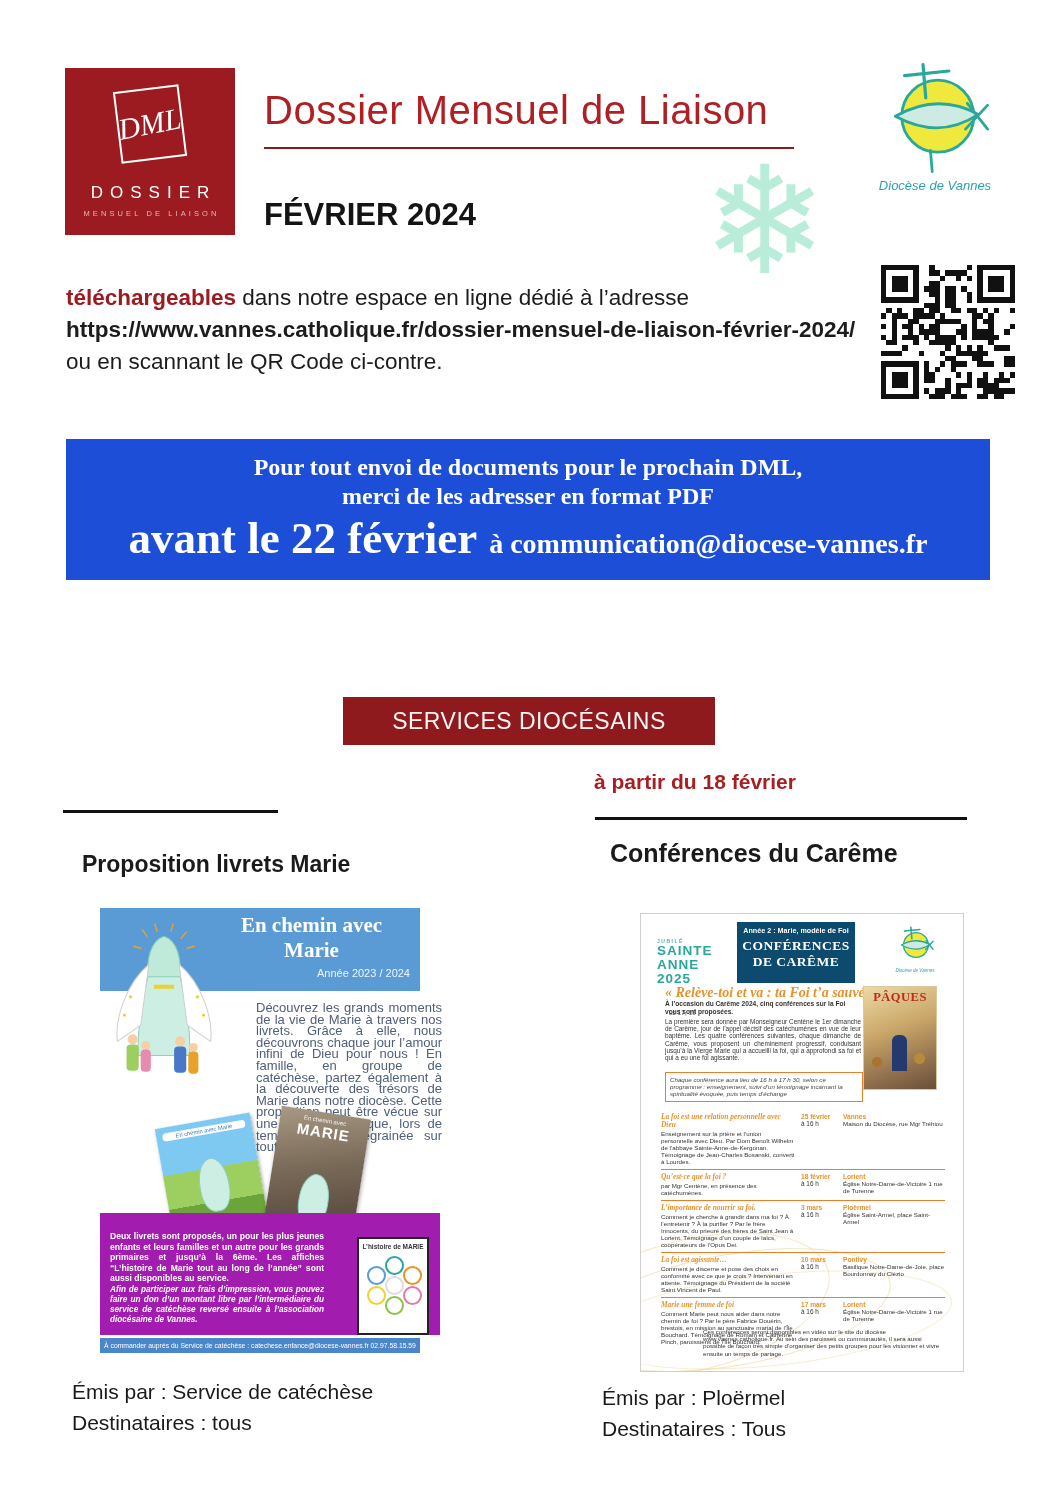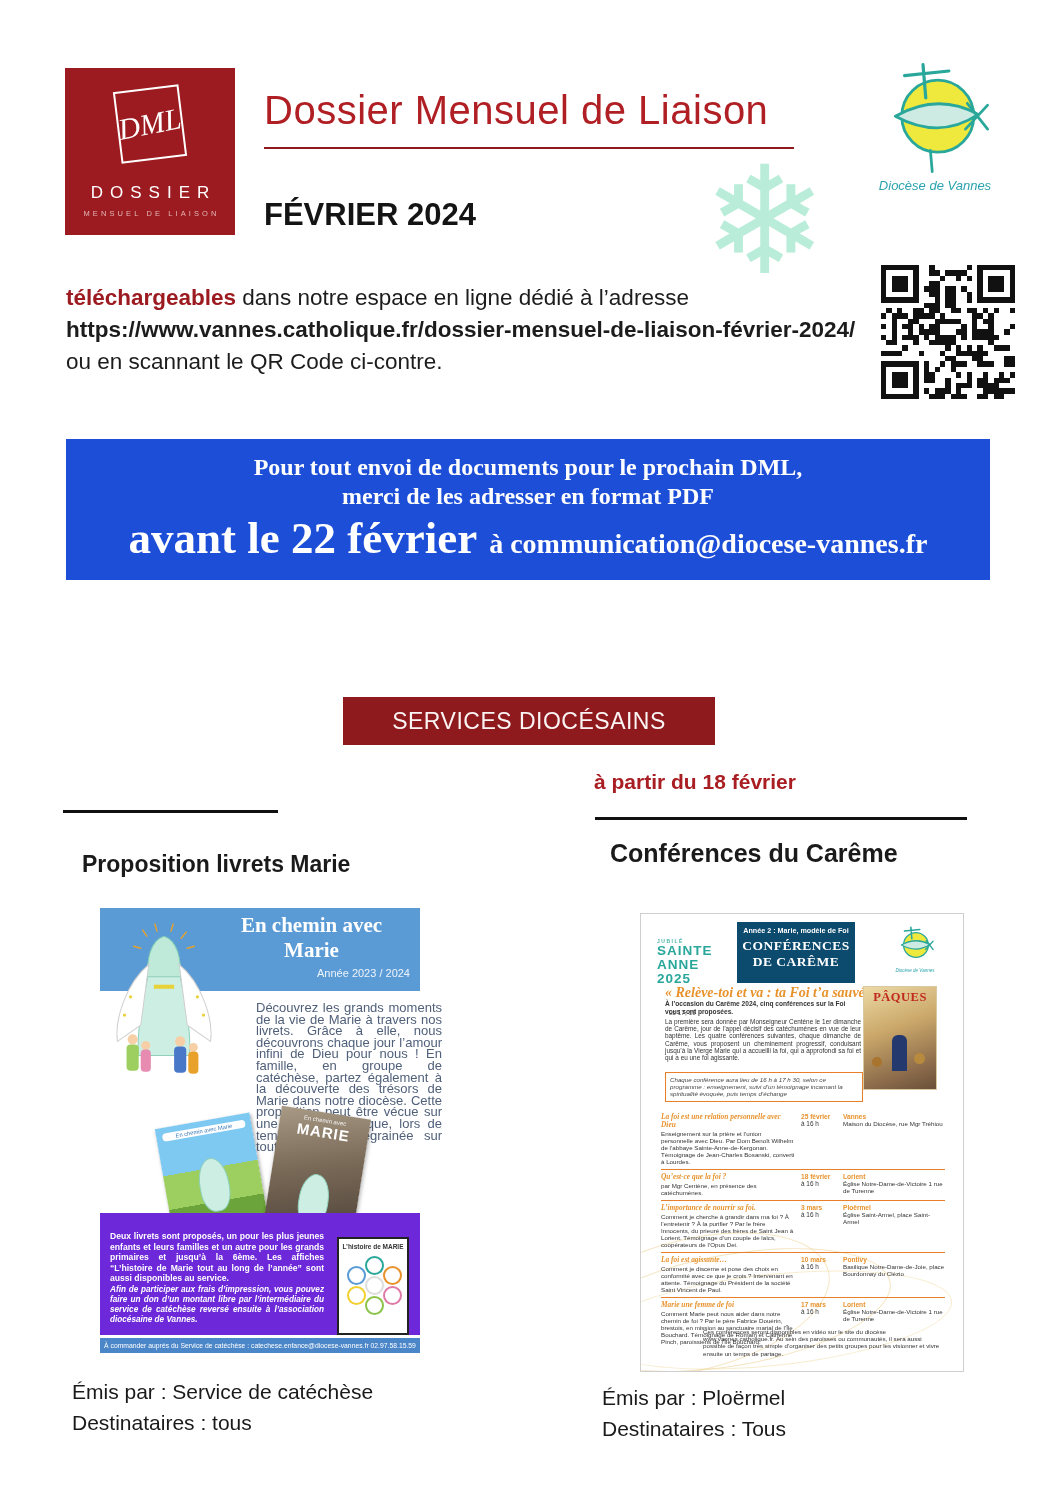--- a/index.html
+++ b/index.html
@@ -70,21 +70,21 @@
            text-align:center;padding:1px 0;}
   .b1-fig{position:absolute;left:34px;top:38px;width:28px;height:52px;background:#cdeee2;
           border:1px solid #8fd0bd;border-radius:50% 50% 42% 42%;}
   .fl-book2{position:absolute;left:172px;top:204px;width:90px;height:120px;transform:rotate(9deg);
             background:linear-gradient(165deg,#a89a85,#7a6a58 45%,#4e4238);
             box-shadow:1px 2px 4px rgba(0,0,0,.35);color:#fff;text-align:center;overflow:hidden;}
   .b2-top{font-size:6px;margin-top:5px;opacity:.9;}
   .b2-title{font-size:15px;font-weight:bold;letter-spacing:1px;}
   .b2-fig{position:absolute;left:31px;bottom:6px;width:28px;height:50px;background:#cdeee2;
           border:1px solid #8fd0bd;border-radius:50% 50% 42% 42%;}
-  .fl-panel{position:absolute;left:0;top:305px;width:100%;height:122px;background:#6d28d9;}
+  .fl-panel{position:absolute;left:0;top:305px;width:100%;height:122px;background:#a21caf;padding-left:20px;}
   .fl-info1{position:absolute;left:10px;top:18px;width:214px;color:#fff;font-size:8.6px;
             line-height:10.6px;font-weight:bold;text-align:justify;}
   .fl-info2{position:absolute;left:10px;top:72px;width:214px;color:#fff;font-size:8.2px;
             line-height:10px;font-weight:bold;font-style:italic;text-align:justify;}
   .fl-card{position:absolute;right:11px;top:24px;width:68px;height:94px;background:#fff;border:2px solid #222;}
   .fl-card-title{font-size:6.5px;font-weight:bold;text-align:center;margin-top:4px;color:#333;}
   .fl-ring{position:relative;width:56px;height:56px;margin:6px auto 0;}
   .fl-ring i{position:absolute;width:15px;height:15px;border-radius:50%;background:#fff;border:2px solid;}
   .fl-bar{position:absolute;left:0;top:430px;width:100%;height:15px;background:#4a86c8;color:#fff;
           font-size:6.8px;text-align:center;line-height:15px;}

